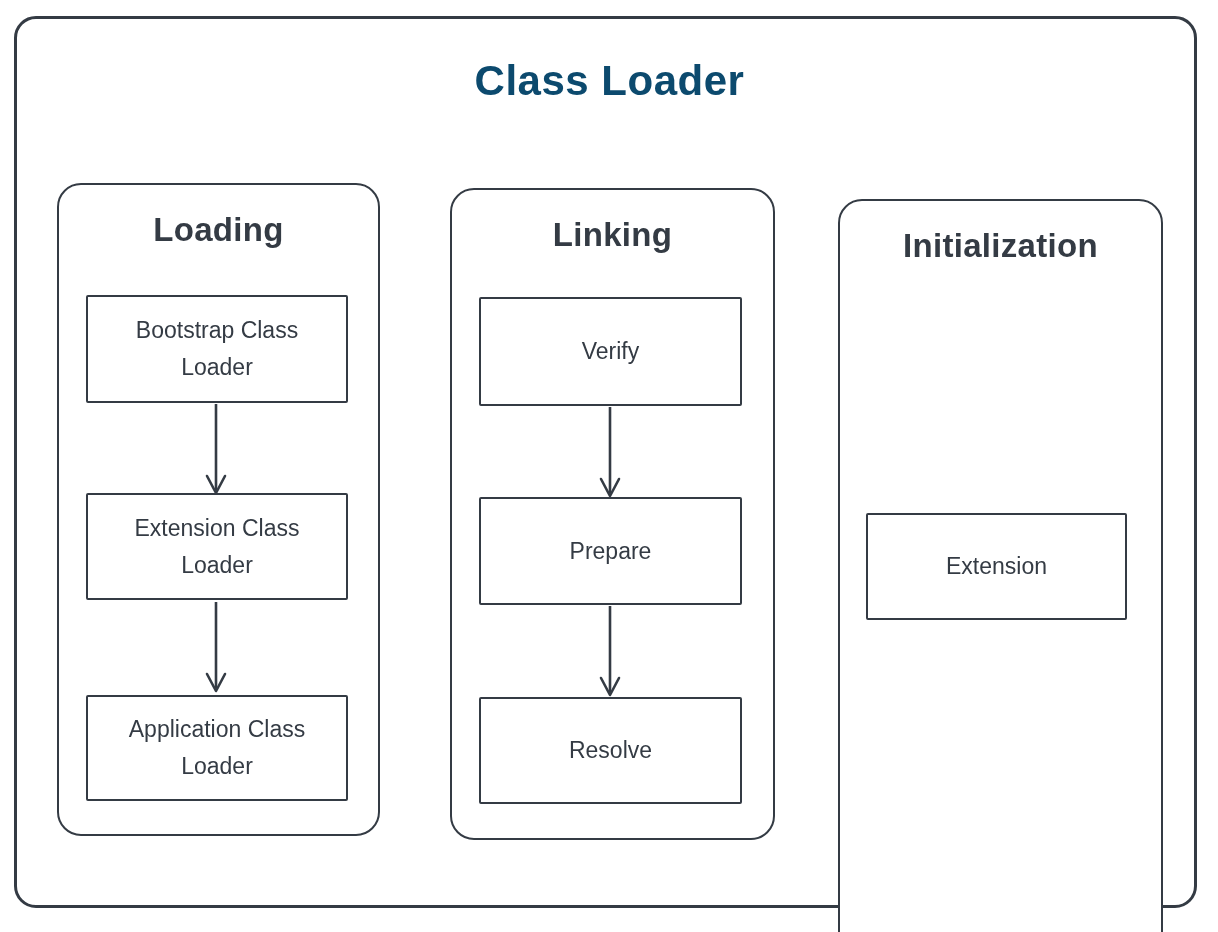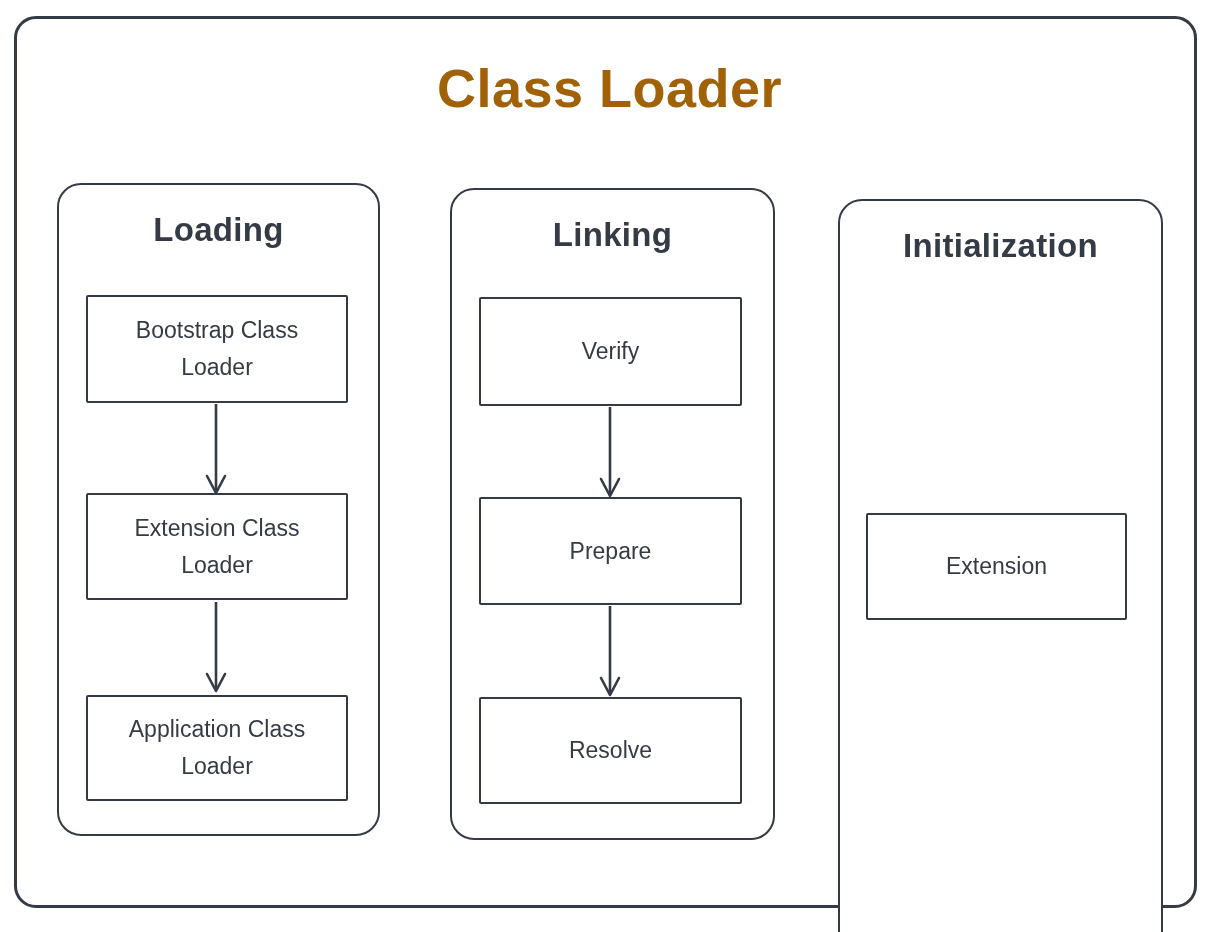--- a/index.html
+++ b/index.html
@@ -25,24 +25,24 @@
     border: 3px solid #343b44;
     border-radius: 22px;
     box-sizing: border-box;
   }
   .diagram-title {
     position: absolute;
     left: 8px;
     right: 0;
     top: 38px;
     text-align: center;
-    font-size: 54px;
+    font-size: 42px;
     font-weight: 600;
     letter-spacing: 0.5px;
-    color: #a16207;
+    color: #0c4a6e;
   }
   .panel {
     position: absolute;
     border: 2.5px solid #343b44;
     border-radius: 24px;
     box-sizing: border-box;
     background: #ffffff;
   }
   .panel-title {
     margin: 0;

